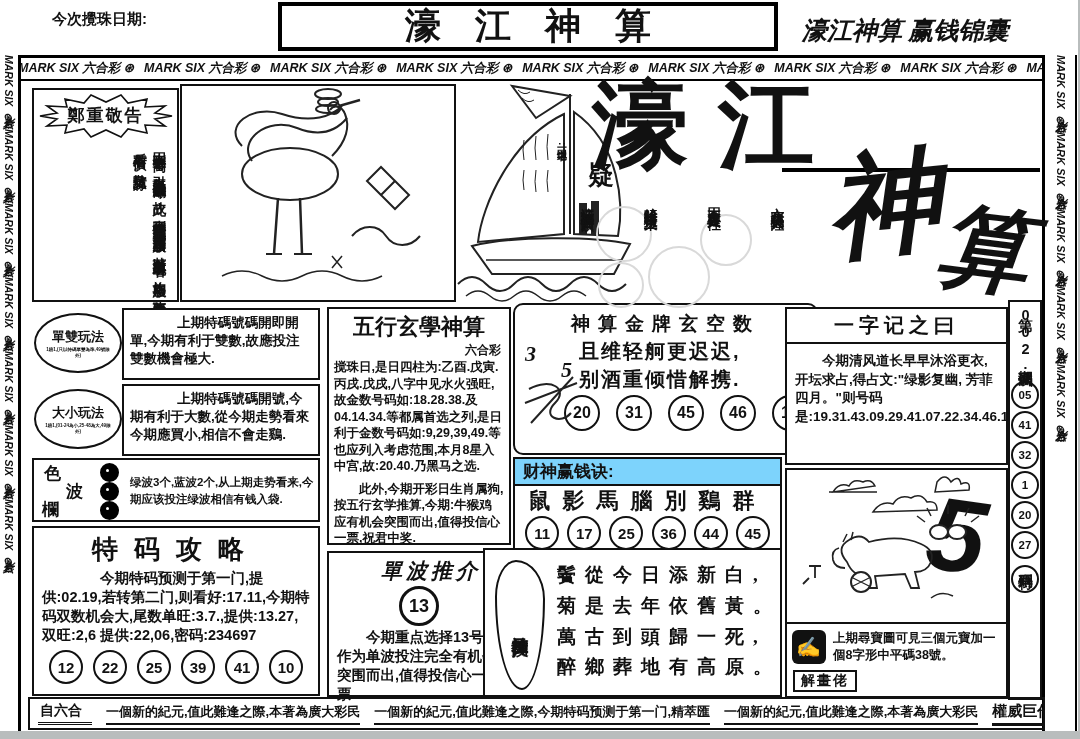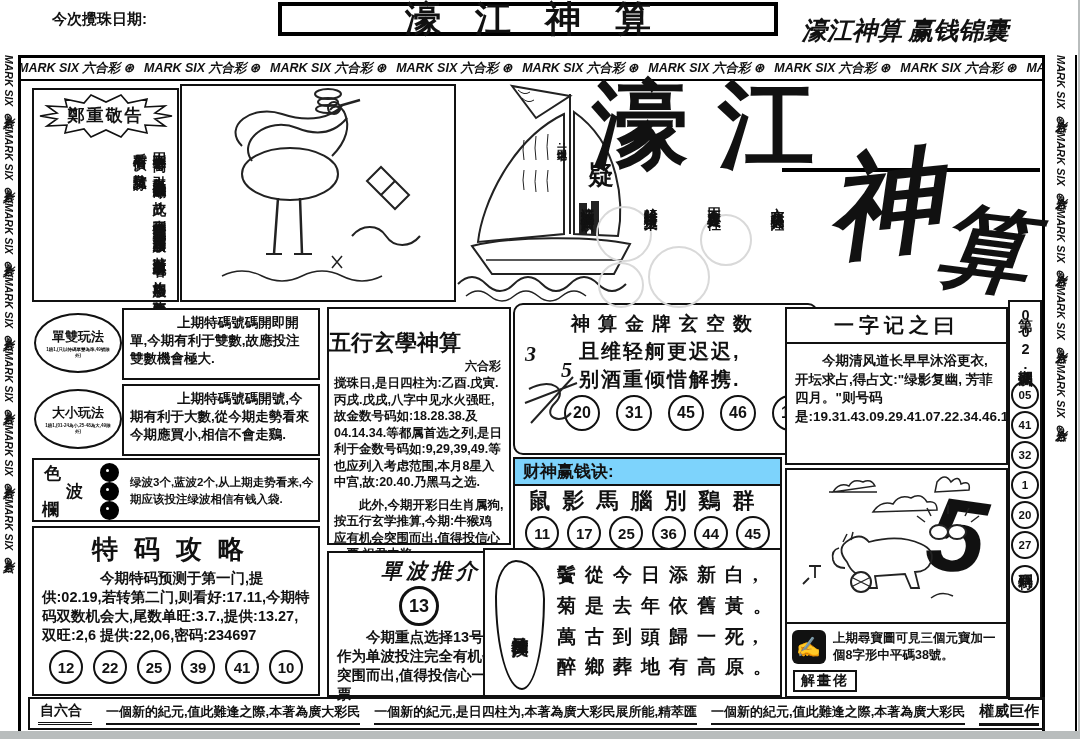--- a/index.html
+++ b/index.html
@@ -5,21 +5,21 @@
   html,body{margin:0;padding:0;background:#8f9494;}
   .page{position:relative;width:1080px;height:739px;background:#fff;overflow:hidden;
         font-family:"Liberation Sans",sans-serif;color:#111;}
   .abs{position:absolute;}
   .box{position:absolute;background:#fff;border:2px solid #111;box-sizing:border-box;}
   .v{writing-mode:vertical-rl;text-orientation:upright;}
   .serif{font-family:"Liberation Serif",serif;}
 
   
   .hdr-date{left:52px;top:10px;font-size:15px;font-weight:bold;}
-  .masthead-box{left:278px;top:2px;width:500px;height:34px;border:4px solid #000;
+  .masthead-box{left:278px;top:2px;width:500px;height:49px;border:4px solid #000;
     display:flex;align-items:center;justify-content:center;box-sizing:border-box;}
   .masthead-box span{font-size:36px;font-weight:900;letter-spacing:34px;padding-left:34px;white-space:nowrap;}
   .tagline{left:802px;top:14px;font-size:25px;font-weight:bold;font-style:italic;white-space:nowrap;
     font-family:"Liberation Serif",serif;}
 
   
   .banner-top{left:18px;top:55px;width:1026px;height:26px;border-top:3px solid #000;border-bottom:2px solid #000;
     box-sizing:border-box;display:flex;align-items:center;overflow:hidden;white-space:nowrap;}
   .banner-item{font-size:12.5px;font-weight:900;font-style:italic;margin-right:10px;flex:none;}
   .strip-side{top:55px;width:18px;height:684px;overflow:hidden;display:flex;}
@@ -73,21 +73,21 @@
   .ss{left:32px;top:526px;width:288px;height:170px;}
   .ss .ttl{text-align:center;font-size:26px;font-weight:900;letter-spacing:16px;margin-top:4px;}
   .ss .bd{font-size:14.5px;font-weight:bold;line-height:1.3;padding:2px 8px;}
   .ss .bd .ind{display:inline-block;width:4em;}
   .numrow{display:flex;justify-content:space-around;align-items:center;padding:4px 10px;}
   .ball{display:inline-flex;align-items:center;justify-content:center;border:2.5px solid #111;border-radius:50%;
     width:30px;height:30px;font-weight:bold;font-size:15px;flex:none;}
 
   
   .fe{left:327px;top:307px;width:184px;height:238px;}
-  .fe .ttl{font-size:22px;font-weight:bold;font-family:"Liberation Serif",serif;margin-top:19px;}
+  .fe .ttl{text-align:center;font-size:22px;font-weight:bold;font-family:"Liberation Serif",serif;margin-top:3px;}
   .fe .corner{text-align:right;font-size:12px;font-weight:bold;padding-right:8px;}
   .fe .bd{font-size:12.5px;font-weight:bold;line-height:1.32;padding:0 5px;}
   .fe .bd2{font-size:12.5px;font-weight:bold;line-height:1.32;padding:6px 5px 0 5px;}
   .fe .ind{display:inline-block;width:2em;}
 
   
   .gm{left:513px;top:303px;width:305px;height:152px;border-radius:10px;}
   .gm .ttl{text-align:center;font-size:19px;font-weight:bold;font-family:"Liberation Serif",serif;
     letter-spacing:8px;margin-top:6px;}
   .gm .poem{margin-left:64px;font-size:20px;font-weight:bold;line-height:1.4;letter-spacing:2px;}
@@ -395,20 +395,20 @@
         <span class="mini-ball">20</span>
         <span class="mini-ball">27</span>
       </div>
     <div class="sp-lbl">特别码</div>
     <span class="mini-ball">35</span>
   </div>
 
   <div class="abs footer">
     <span class="f-label">自六合</span>
     <span class="f-slogan">一個新的紀元,值此難逢之際,本著為廣大彩民</span>
-    <span class="f-slogan">一個新的紀元,是日四柱为,本著為廣大彩民展所能,精萃匯</span>
+    <span class="f-slogan">一個新的紀元,值此難逢之際,今期特码预测于第一门,精萃匯</span>
     <span class="f-slogan">一個新的紀元,值此難逢之際,本著為廣大彩民</span>
     <span class="f-right">權威巨作</span>
   </div>
 
   <div class="abs scan-bottom"></div>
   <div class="abs scan-right"></div>
 </div>
 
 </body></html>

